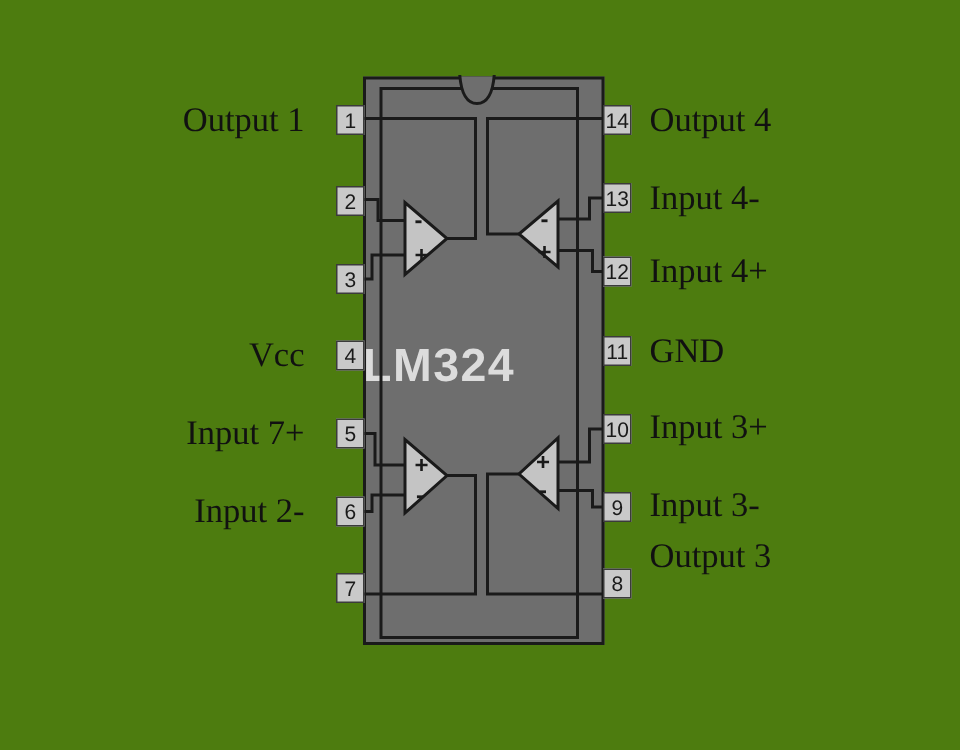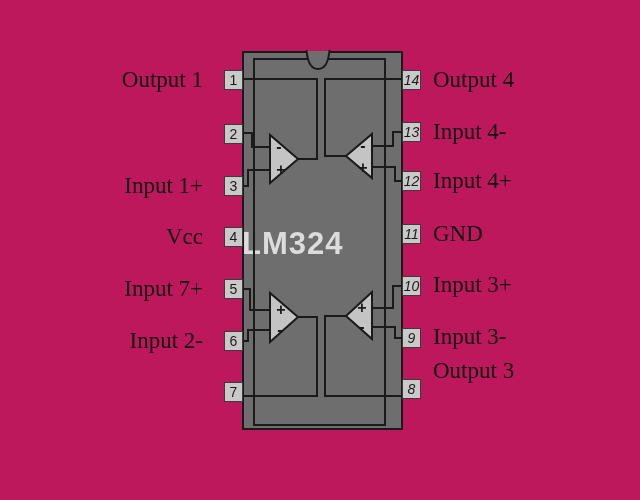--- a/index.html
+++ b/index.html
@@ -1,19 +1,19 @@
 <!DOCTYPE html>
 <html><head>
 <meta charset="utf-8">
 <style>
   html,body{margin:0;padding:0;}
   .stage{
     position:relative;
     width:640px;height:500px;
-    background:#be185d;
+    background:#4d7c0f;
     overflow:hidden;
     font-family:"Liberation Serif", serif;
   }
   .chip-body{
     position:absolute;
     left:242px;top:51px;width:161px;height:379px;
     box-sizing:border-box;
     background:#6e6e6e;
     border:2px solid #1a1a1a;
   }
@@ -29,41 +29,40 @@
     position:absolute;
     width:19px;height:20px;
     box-sizing:border-box;
     background:#c9c9c9;
     border:1px solid #3b3b3b;
     font-family:"Liberation Sans", sans-serif;
     font-size:14px;color:#1a1a1a;
     text-align:center;line-height:18px;
   }
   .pin-box.left{left:224px;}
-  .pin-box.right{left:402px;font-style:italic;}
+  .pin-box.right{left:402px;}
   .pin-label{
     position:absolute;
     height:30px;line-height:30px;
     font-size:23px;color:#111111;
     white-space:nowrap;
   }
   .pin-label.left-label{right:437px;text-align:right;}
   .pin-label.right-label{left:433px;text-align:left;}
   .schematic{
     position:absolute;left:0;top:0;width:640px;height:500px;
     pointer-events:none;
   }
 </style>
 </head>
 <body>
 
 <div class="stage">
 
   <div class="pin-label left-label" style="top:65px">Output 1</div>
-  <div class="pin-label left-label" style="top:171px">Input 1+</div>
   <div class="pin-label left-label" style="top:222px">Vcc</div>
   <div class="pin-label left-label" style="top:274px">Input 7+</div>
   <div class="pin-label left-label" style="top:326px">Input 2-</div>
 
   <div class="pin-label right-label" style="top:65px">Output 4</div>
   <div class="pin-label right-label" style="top:117px">Input 4-</div>
   <div class="pin-label right-label" style="top:166px">Input 4+</div>
   <div class="pin-label right-label" style="top:219px">GND</div>
   <div class="pin-label right-label" style="top:270px">Input 3+</div>
   <div class="pin-label right-label" style="top:322px">Input 3-</div>

